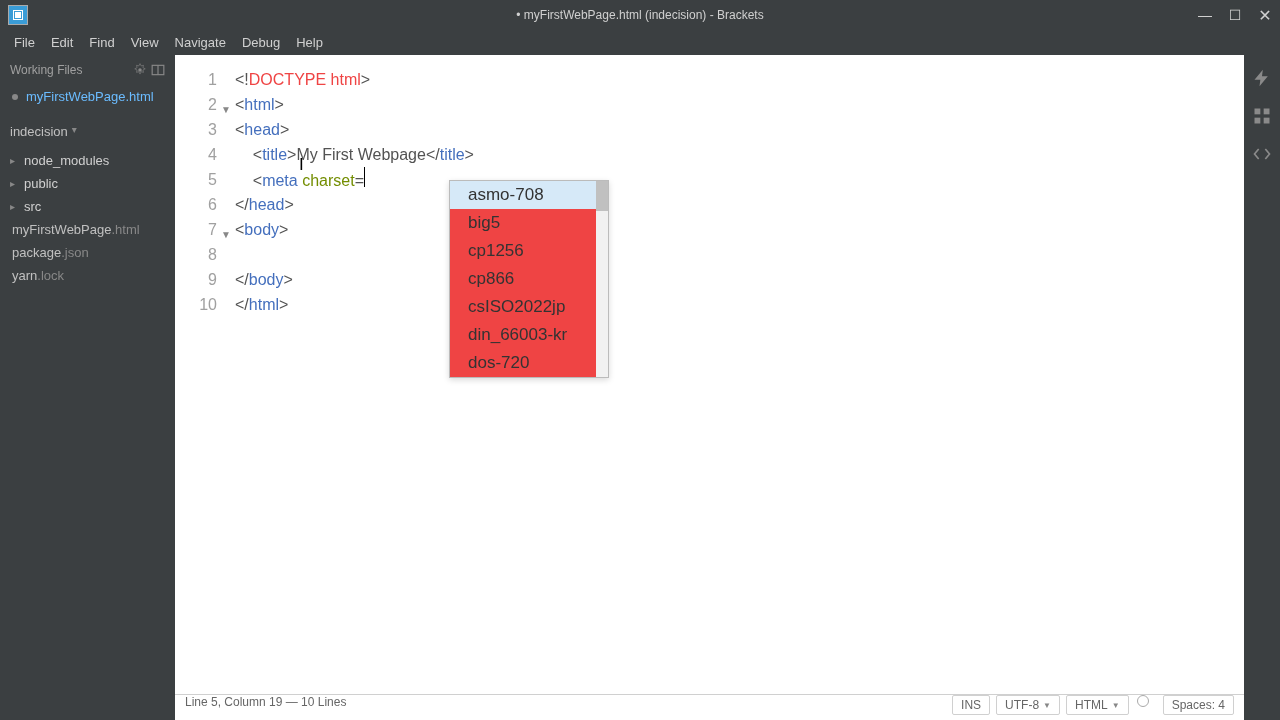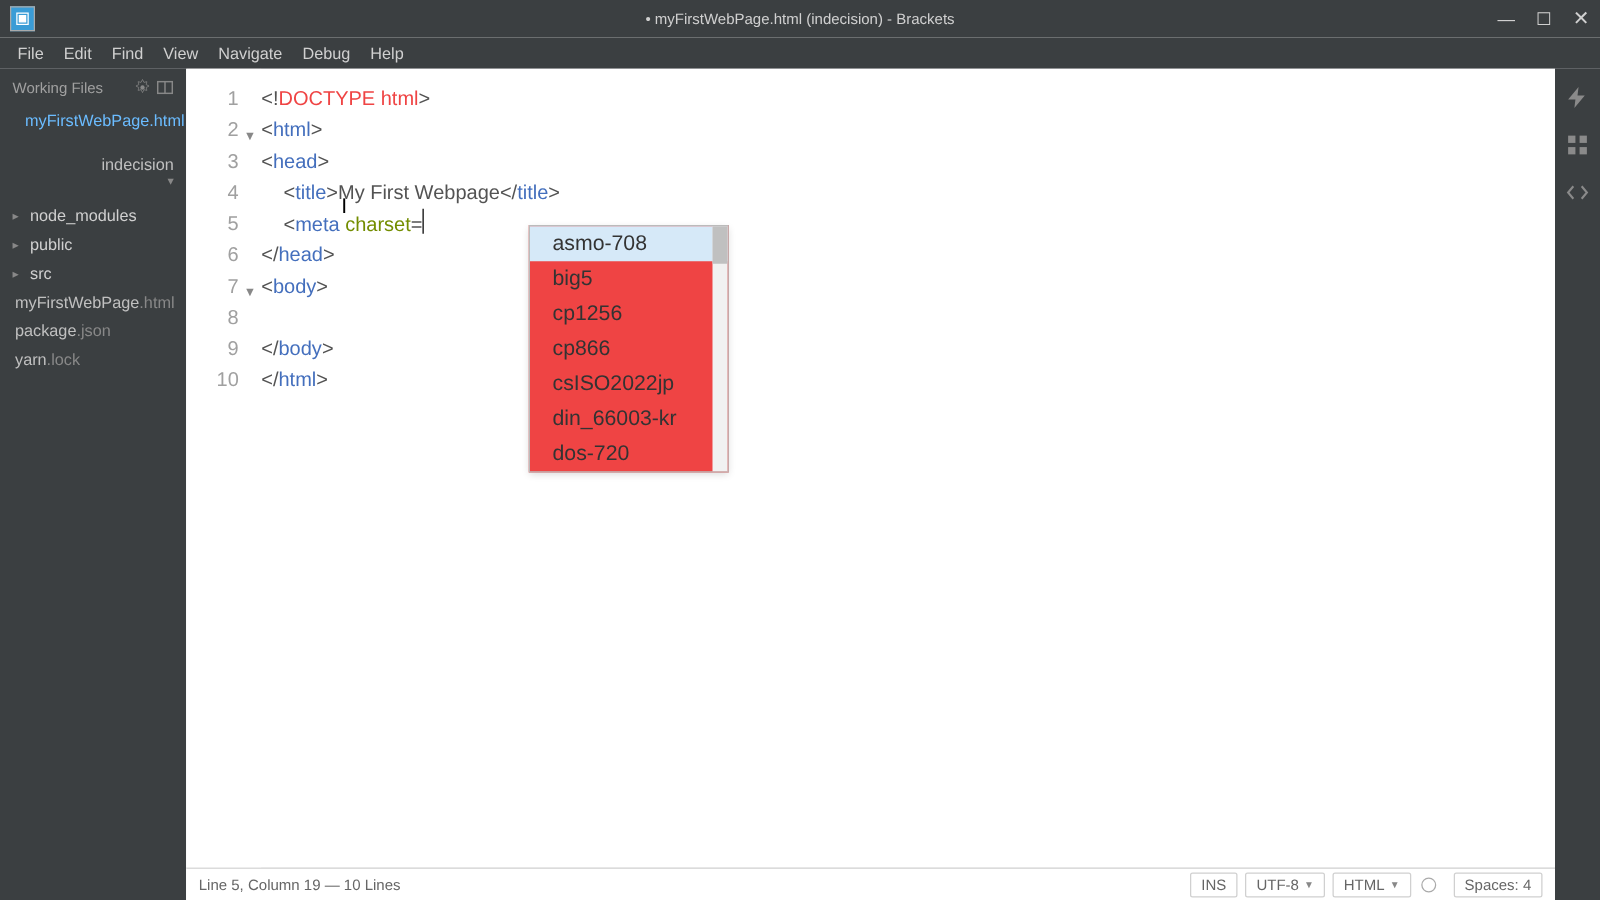--- a/index.html
+++ b/index.html
@@ -15,28 +15,28 @@
 .titlebar .win-controls .close { font-size: 16px; }
 
 
 .menubar { height: 25px; background: #3b3f41; display: flex; align-items: center; padding: 0 6px; }
 .menubar .menu-item { color: #d0d0d0; font-size: 13px; padding: 3px 8px; cursor: pointer; }
 
 
 .main { display: flex; height: calc(100% - 30px - 25px); }
 
 
-.sidebar { width: 149px; background: #3b3f41; color: #c0c0c0; display: flex; flex-direction: column; font-size: 13px; }
+.sidebar { width: 175px; background: #3b3f41; color: #c0c0c0; display: flex; flex-direction: column; font-size: 13px; }
 .sidebar .working-files-header { display: flex; align-items: center; padding: 8px 10px; color: #a0a0a0; font-size: 12px; }
 .sidebar .working-files-header .label { flex: 1; }
 .sidebar .wf-icon { width: 14px; height: 14px; margin-left: 4px; color: #888; }
 .sidebar .working-file { display: flex; align-items: center; padding: 4px 10px 8px 10px; }
 .sidebar .working-file .dot { width: 6px; height: 6px; background: #888; border-radius: 50%; margin-right: 8px; margin-left: 2px; }
 .sidebar .working-file .name { color: #6bbcff; }
-.sidebar .project-header { padding: 6px 10px; color: #c0c0c0; margin-top: 6px; display: flex; align-items: flex-end; flex-direction: column; }
+.sidebar .project-header { padding: 6px 10px; color: #c0c0c0; margin-top: 6px; display: flex; align-items: flex-start; }
 .sidebar .project-header .chev { margin-left: 4px; font-size: 10px; color: #888; }
 .sidebar .file-tree { padding: 4px 0; }
 .sidebar .file-tree .item { display: flex; align-items: center; padding: 4px 10px; }
 .sidebar .file-tree .item .arrow { width: 10px; font-size: 10px; color: #888; margin-right: 4px; }
 .sidebar .file-tree .item.folder .name { color: #d0d0d0; }
 .sidebar .file-tree .item.file { padding-left: 12px; }
 .sidebar .file-tree .item.file .name-main { color: #c0c0c0; }
 .sidebar .file-tree .item.file .name-ext { color: #888; }
 
 
@@ -56,21 +56,21 @@
 .ibeam-caret { position: absolute; font-size: 17px; color: #000; pointer-events: none; }
 
 
 .autocomplete { position: absolute; background: #ef4444; border: 1px solid #bbb; box-shadow: 0 2px 6px rgba(0,0,0,0.15); font-family: Consolas, monospace; font-size: 17px; z-index: 10; }
 .autocomplete .opt { padding: 4px 18px; color: #333; }
 .autocomplete .opt.selected { background: #d6e9f8; }
 .autocomplete .scrollbar-track { position: absolute; right: 0; top: 0; width: 12px; height: 100%; background: #f1f1f1; }
 .autocomplete .scrollbar-thumb { position: absolute; right: 0; top: 0; width: 12px; height: 30px; background: #c0c0c0; }
 
 
-.statusbar { height: 26px; background: #fff; border-top: 1px solid #d0d0d0; display: flex; align-items: center; font-size: 12px; color: #666; padding: 0 10px; }
+.statusbar { height: 26px; background: #fff; border-top: 1px solid #d0d0d0; display: flex; align-items: flex-start; font-size: 12px; color: #666; padding: 0 10px; }
 .statusbar .sb-left { flex: 1; }
 .statusbar .sb-item { padding: 2px 8px; border: 1px solid #d0d0d0; margin-left: 6px; background: #fff; border-radius: 2px; display: flex; align-items: center; }
 .statusbar .sb-item .chev { font-size: 8px; margin-left: 4px; color: #888; }
 .statusbar .circle { width: 12px; height: 12px; border: 1px solid #aaa; border-radius: 50%; margin: 0 8px; }
 
 
 .right-rail { width: 36px; background: #3b3f41; display: flex; flex-direction: column; align-items: center; padding-top: 12px; }
 .right-rail .rail-icon { width: 22px; height: 22px; margin-bottom: 16px; color: #8a8a8a; display: flex; align-items: center; justify-content: center; }
 .right-rail .rail-icon svg { width: 20px; height: 20px; }
 </style>

